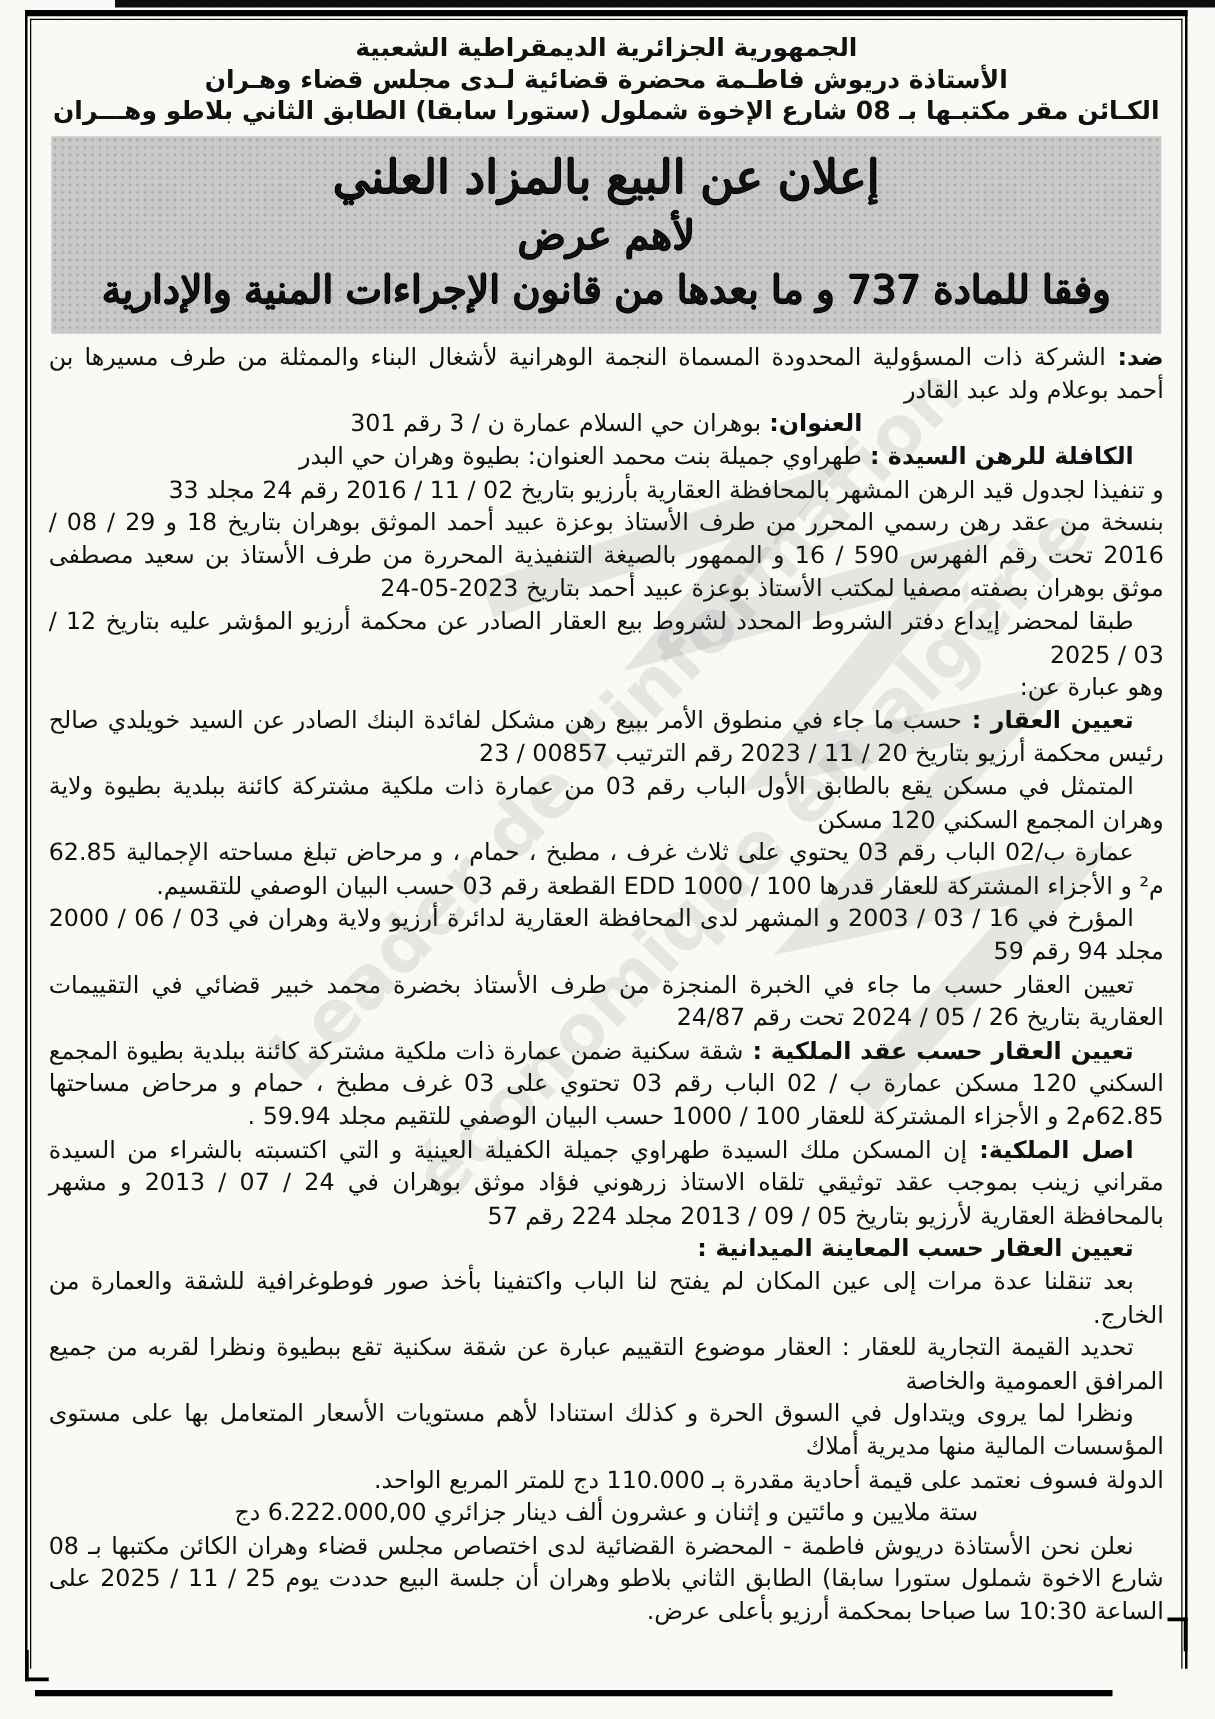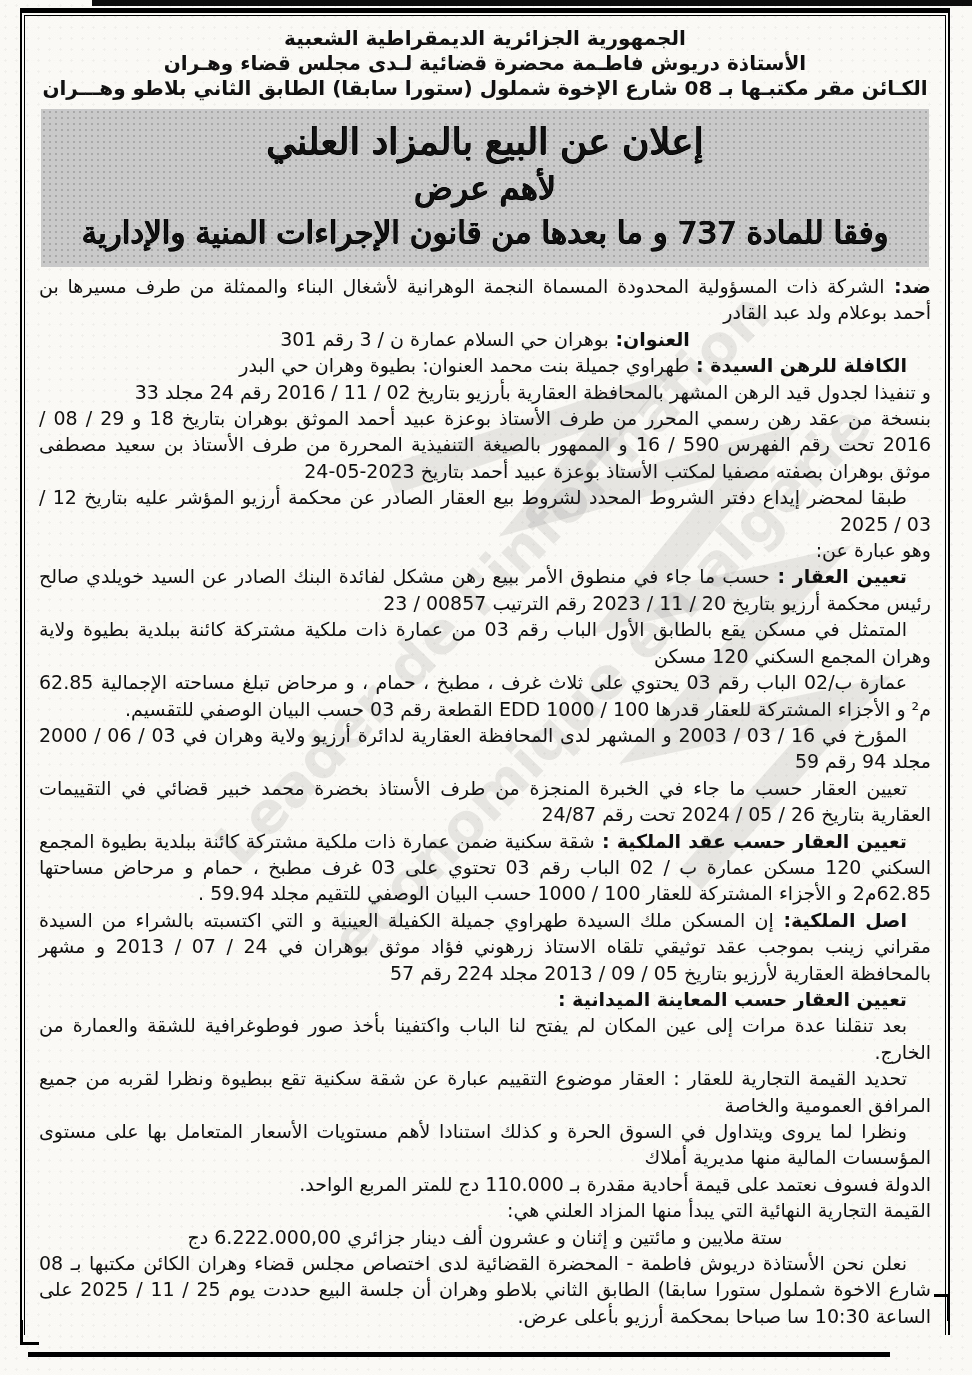--- a/index.html
+++ b/index.html
@@ -95,21 +95,20 @@
         <p class="para indent">عمارة ب/02 الباب رقم 03 يحتوي على ثلاث غرف ، مطبخ ، حمام ، و مرحاض تبلغ مساحته الإجمالية 62.85 م² و الأجزاء المشتركة للعقار قدرها 100 / 1000 EDD القطعة رقم 03 حسب البيان الوصفي للتقسيم.</p>
         <p class="para indent">المؤرخ في 16 / 03 / 2003 و المشهر لدى المحافظة العقارية لدائرة أرزيو ولاية وهران في 03 / 06 / 2000 مجلد 94 رقم 59</p>
         <p class="para indent">تعيين العقار حسب ما جاء في الخبرة المنجزة من طرف الأستاذ بخضرة محمد خبير قضائي في التقييمات العقارية بتاريخ 26 / 05 / 2024 تحت رقم 24/87</p>
         <p class="para indent"><b>تعيين العقار حسب عقد الملكية : </b>شقة سكنية ضمن عمارة ذات ملكية مشتركة كائنة ببلدية بطيوة المجمع السكني 120 مسكن عمارة ب / 02 الباب رقم 03 تحتوي على 03 غرف مطبخ ، حمام و مرحاض مساحتها 62.85م2 و الأجزاء المشتركة للعقار 100 / 1000 حسب البيان الوصفي للتقيم مجلد 59.94 .</p>
         <p class="para indent"><b>اصل الملكية: </b>إن المسكن ملك السيدة طهراوي جميلة الكفيلة العينية و التي اكتسبته بالشراء من السيدة مقراني زينب بموجب عقد توثيقي تلقاه الاستاذ زرهوني فؤاد موثق بوهران في 24 / 07 / 2013 و مشهر بالمحافظة العقارية لأرزيو بتاريخ 05 / 09 / 2013 مجلد 224 رقم 57</p>
         <p class="para indent"><b>تعيين العقار حسب المعاينة الميدانية : </b></p>
         <p class="para indent">بعد تنقلنا عدة مرات إلى عين المكان لم يفتح لنا الباب واكتفينا بأخذ صور فوطوغرافية للشقة والعمارة من الخارج.</p>
         <p class="para indent">تحديد القيمة التجارية للعقار : العقار موضوع التقييم عبارة عن شقة سكنية تقع ببطيوة ونظرا لقربه من جميع المرافق العمومية والخاصة</p>
         <p class="para indent">ونظرا لما يروى ويتداول في السوق الحرة و كذلك استنادا لأهم مستويات الأسعار المتعامل بها على مستوى المؤسسات المالية منها مديرية أملاك</p>
         <p class="para">الدولة فسوف نعتمد على قيمة أحادية مقدرة بـ 110.000 دج للمتر المربع الواحد.</p>
-        <p class="para">القيمة التجارية النهائية التي يبدأ منها المزاد العلني هي:</p>
         <p class="para center">ستة ملايين و مائتين و إثنان و عشرون ألف دينار جزائري 6.222.000,00 دج</p>
         <p class="para indent">نعلن نحن الأستاذة دريوش فاطمة - المحضرة القضائية لدى اختصاص مجلس قضاء وهران الكائن مكتبها بـ 08 شارع الاخوة شملول ستورا سابقا) الطابق الثاني بلاطو وهران أن جلسة البيع حددت يوم 25 / 11 / 2025 على الساعة 10:30 سا صباحا بمحكمة أرزيو بأعلى عرض.</p>
       </main>
 
   </div>
 </div>
 
 <div class="left-foot"></div>
 <div class="right-foot"></div>
 

